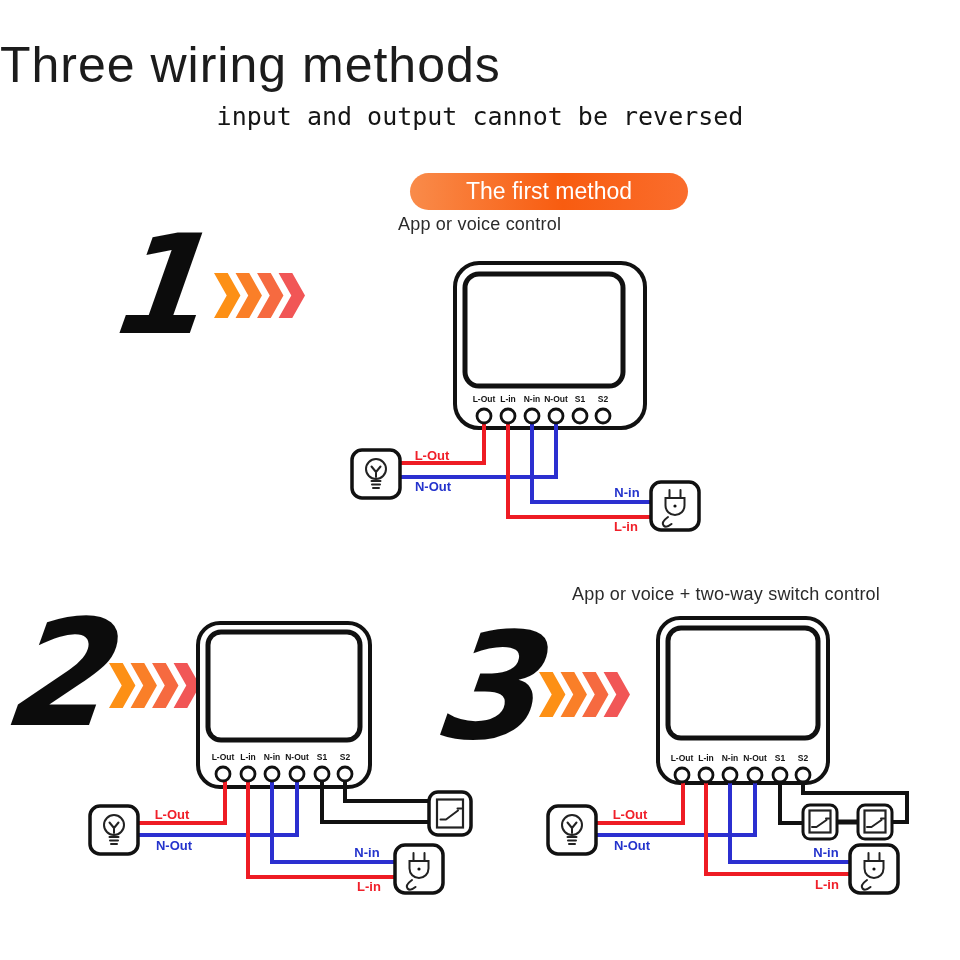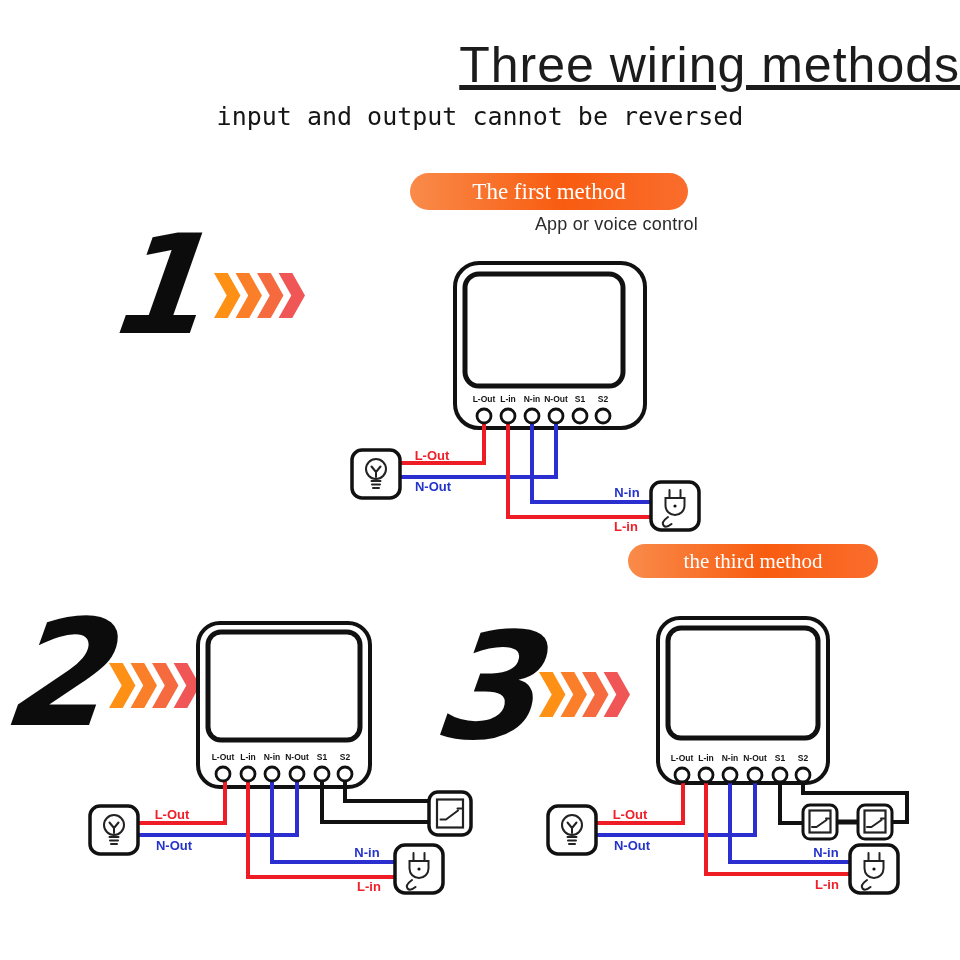--- a/index.html
+++ b/index.html
@@ -1,29 +1,29 @@
 <!DOCTYPE html>
 <html><head>
 <meta charset="utf-8">
 <style>
   html,body{margin:0;padding:0;background:#fff;}
   #stage{position:relative;width:960px;height:960px;background:#fff;overflow:hidden;
          font-family:"Liberation Sans",sans-serif;}
   .abs{position:absolute;}
-  #page-title{top:36px;left:0;width:960px;text-align:right;
-      font-size:50px;font-weight:500;color:#1c1c1c;letter-spacing:1px;text-decoration:underline;}
+  #page-title{top:36px;left:0;width:960px;text-align:left;
+      font-size:50px;font-weight:500;color:#1c1c1c;letter-spacing:1px;}
   #page-subtitle{top:102px;left:0;width:960px;text-align:center;
       font-family:"DejaVu Sans Mono",monospace;font-size:25px;font-weight:500;color:#151515;}
   .badge{border-radius:19px;color:#fff;display:flex;align-items:center;justify-content:center;
-      font-family:Liberation Serif, serif;
+      font-family:Liberation Sans, sans-serif;
       background:linear-gradient(90deg,#f98b4a 0%,#f85c10 55%,#fa6d2d 100%);}
   #badge-1{left:410px;top:173px;width:278px;height:37px;font-size:23px;}
   #badge-2{left:155px;top:542px;width:250px;height:35px;font-size:21px;}
   #badge-3{left:628px;top:544px;width:250px;height:34px;font-size:21px;}
-  .caption{text-align:right;font-size:18px;color:#2b2b2b;letter-spacing:.2px;}
+  .caption{text-align:left;font-size:18px;color:#2b2b2b;letter-spacing:.2px;}
   #caption-1{left:398px;top:214px;width:300px;}
   #caption-2{left:130px;top:582px;width:300px;}
   #caption-3{left:572px;top:584px;width:362px;}
   .big-number{font-family:"DejaVu Sans",sans-serif;font-style:italic;font-weight:900;
       color:#0c0c0c;text-align:center;transform:skewX(-9deg);}
   #number-1{left:103px;top:228px;width:132px;font-size:138px;line-height:116px;}
   #number-2{left:8px;top:612px;width:122px;font-size:148px;line-height:124px;}
   #number-3{left:438px;top:625px;width:122px;font-size:148px;line-height:124px;}
   .chevrons{position:absolute;}
   #chevrons-1{left:213px;top:273px;}
@@ -51,21 +51,21 @@
 
   <div class="abs" id="page-title">Three wiring methods</div>
   <div class="abs" id="page-subtitle">input and output cannot be reversed</div>
 
   <div class="abs badge" id="badge-1">The first method</div>
   <div class="abs caption" id="caption-1">App or voice control</div>
   <div class="abs big-number" id="number-1">1</div>
 
   <div class="abs big-number" id="number-2">2</div>
 
-  <div class="abs badge" id="badge-3">the third method</div>
+  <div class="abs caption" id="caption-3">App or voice + two-way switch control</div>
   <div class="abs big-number" id="number-3">3</div>
 
   <svg class="chevrons" id="chevrons-1" width="93" height="45" viewBox="0 0 93 46">
     <polygon points="0,0 14,0 27,23 14,46 0,46 13,23" fill="#fd9015"></polygon>
     <polygon transform="translate(22,0)" points="0,0 14,0 27,23 14,46 0,46 13,23" fill="#fa7f28"></polygon>
     <polygon transform="translate(44,0)" points="0,0 14,0 27,23 14,46 0,46 13,23" fill="#f66a40"></polygon>
     <polygon transform="translate(66,0)" points="0,0 14,0 27,23 14,46 0,46 13,23" fill="#f15656"></polygon>
   </svg>
   <svg class="chevrons" id="chevrons-2" width="93" height="45" viewBox="0 0 93 46">
     <polygon points="0,0 14,0 27,23 14,46 0,46 13,23" fill="#fd9015"></polygon>

